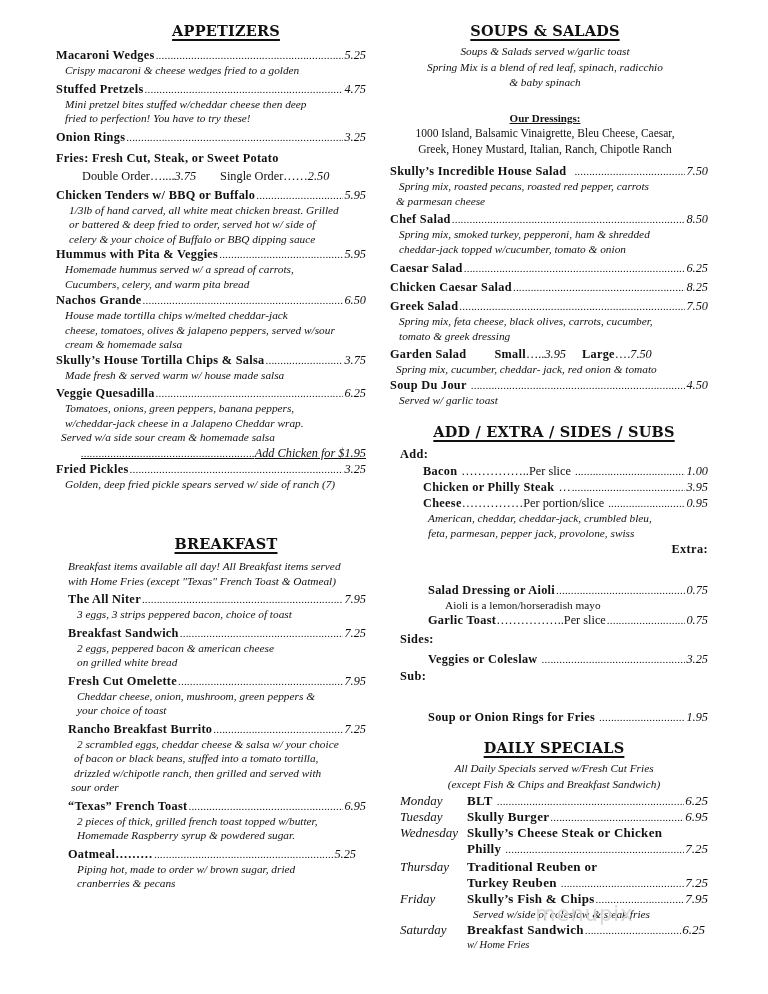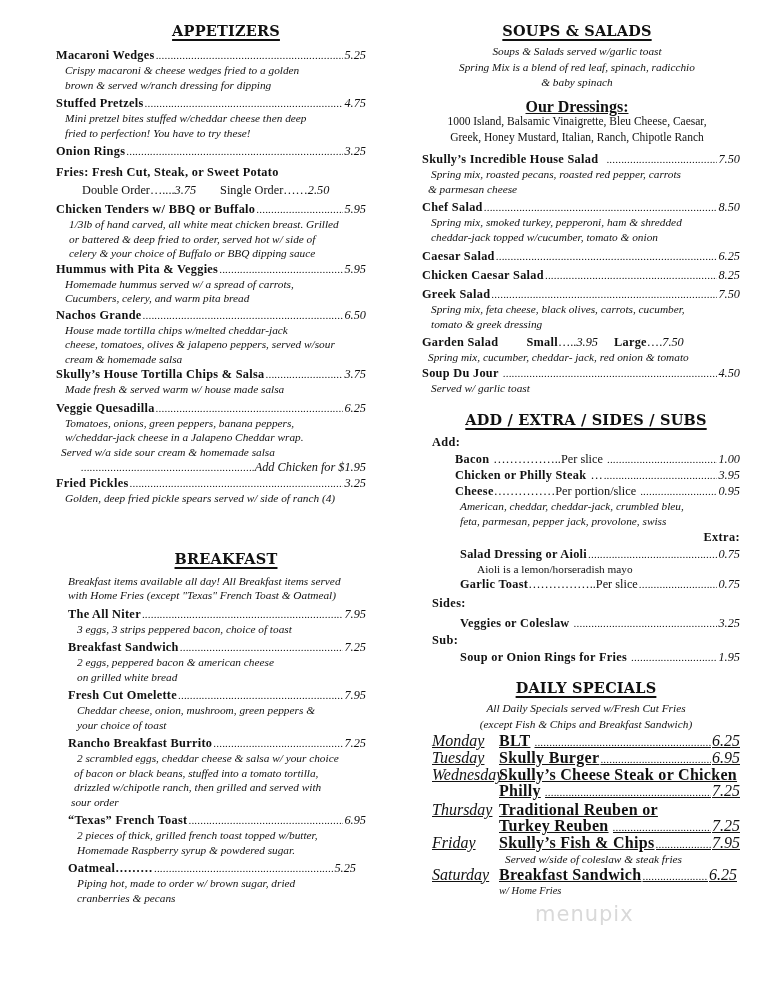--- a/index.html
+++ b/index.html
@@ -1,51 +1,50 @@
 <!DOCTYPE html>
 <html><head>
 <meta charset="utf-8">
 <style>
   html, body { margin: 0; padding: 0; background: #ffffff; }
   body { width: 768px; height: 994px; position: relative; overflow: hidden; color: #111; font-family: "Liberation Serif", serif; }
   .col { position: absolute; top: 0; }
   .col-left { left: 56px; width: 310px; }
-  .col-right { left: 422px; width: 330px; }
+  .col-right { left: 390px; width: 330px; }
   .section-title { font-family: "DejaVu Serif", serif; font-weight: 900; font-size: 14.5px; text-decoration: underline; text-decoration-thickness: 1.5px; text-underline-offset: 3px; text-align: center; letter-spacing: 0.2px; margin: 0; white-space: nowrap; }
   .item-row { display: flex; align-items: baseline; font-size: 12.3px; line-height: 16px; white-space: nowrap; }
   .item-name { font-weight: bold; letter-spacing: 0.3px; }
   .dots { flex: 1; overflow: hidden; margin: 0 1px; }
   .dots::before { content: "................................................................................................................................................"; font-size: 11px; letter-spacing: 0.2px; }
   .price { font-style: italic; }
   .desc { font-style: italic; font-size: 11.3px; line-height: 14.5px; padding-left: 9px; }
   .note { font-style: italic; font-size: 11.3px; line-height: 15.5px; text-align: center; }
   .plain { font-size: 11.5px; line-height: 15.5px; text-align: center; }
   .sub-label { font-weight: bold; font-size: 12.3px; line-height: 18px; letter-spacing: 0.4px; }
   .indent { padding-left: 33px; }
-  .indent2 { padding-left: 38px; }
-  .day-row { display: flex; align-items: baseline; font-size: 16px; line-height: 16px; white-space: nowrap; text-decoration: underline; }
+  .indent2 { padding-left: 38px; margin-top: 24px; }
+  .day-row { display: flex; align-items: baseline; font-size: 13px; line-height: 16px; white-space: nowrap; }
   .day { font-style: italic; width: 67px; flex: none; }
   .watermark { position: absolute; left: 535px; top: 902px; font-family: "DejaVu Sans", sans-serif; font-size: 21px; color: #d9d9d9; letter-spacing: 1px; }
 </style>
 </head>
 <body>
 
 <div class="col col-left">
 
   <div style="margin-top:22px;">
     <div class="section-title" style="padding-left:30px;">APPETIZERS</div>
     <div style="margin-top:8px;">
       <div>
         <div class="item-row">
             <span class="item-name">Macaroni Wedges</span>
             <span class="dots"></span>
             <span class="price">5.25</span>
           </div>
         <div class="desc">Crispy macaroni &amp; cheese wedges fried to a golden</div>
-        <div class="desc">brown &amp; served w/ranch dressing for dipping</div>
       </div>
       <div style="margin-top:3px;">
         <div class="item-row">
             <span class="item-name">Stuffed Pretzels</span>
             <span class="dots"></span>
             <span class="price">4.75</span>
           </div>
         <div class="desc">Mini pretzel bites stuffed w/cheddar cheese then deep</div>
         <div class="desc">fried to perfection! You have to try these!</div>
       </div>
@@ -107,32 +106,32 @@
       </div>
       <div style="margin-top:3px;">
         <div class="item-row">
             <span class="item-name">Veggie Quesadilla</span>
             <span class="dots"></span>
             <span class="price">6.25</span>
           </div>
         <div class="desc">Tomatoes, onions, green peppers, banana peppers,</div>
         <div class="desc">w/cheddar-jack cheese in a Jalapeno Cheddar wrap.</div>
         <div class="desc" style="padding-left:5px;">Served w/a side sour cream &amp; homemade salsa</div>
-        <div class="item-row" style="padding-left:24px;">
+        <div class="item-row" style="padding-left:24px;text-decoration:underline;">
             <span class="dots" style="font-style:italic;"></span>
             <span class="price">Add Chicken for $1.95</span>
           </div>
       </div>
       <div>
         <div class="item-row">
             <span class="item-name">Fried Pickles</span>
             <span class="dots"></span>
             <span class="price">3.25</span>
           </div>
-        <div class="desc">Golden, deep fried pickle spears served w/ side of ranch (4)</div>
+        <div class="desc">Golden, deep fried pickle spears served w/ side of ranch (7)</div>
       </div>
     </div>
   </div>
 
   <div style="margin-top:44px; padding-left:12px;">
     <div class="section-title" style="padding-left:18px;">BREAKFAST</div>
     <div style="margin-top:7px;">
       <div class="desc" style="padding-left:0;">Breakfast items available all day! All Breakfast items served</div>
       <div class="desc" style="padding-left:0; margin-bottom:3px;">with Home Fries (except "Texas" French Toast &amp; Oatmeal)</div>
       <div>
@@ -195,21 +194,21 @@
 </div>
 
 <div class="col col-right">
 
   <div style="margin-top:22px;">
     <div class="section-title" style="padding-right:20px;">SOUPS &amp; SALADS</div>
     <div style="margin-top:5px; padding-right:20px;">
       <div class="note">Soups &amp; Salads served w/garlic toast</div>
       <div class="note">Spring Mix is a blend of red leaf, spinach, radicchio</div>
       <div class="note">&amp; baby spinach</div>
-      <div class="plain" style="font-weight:bold; text-decoration:underline; margin-top:8px; font-size:16px;">Our Dressings:</div>
+      <div class="plain" style="font-weight:bold; text-decoration:underline; margin-top:20px; font-size:11px;">Our Dressings:</div>
       <div class="plain">1000 Island, Balsamic Vinaigrette, Bleu Cheese, Caesar,</div>
       <div class="plain">Greek, Honey Mustard, Italian, Ranch, Chipotle Ranch</div>
     </div>
     <div style="margin-top:6px; padding-right:12px;">
       <div>
         <div class="item-row">
             <span class="item-name">Skully’s Incredible House Salad</span>
             <span class="dots" style="margin-left:8px;"></span>
             <span class="price">7.50</span>
           </div>

